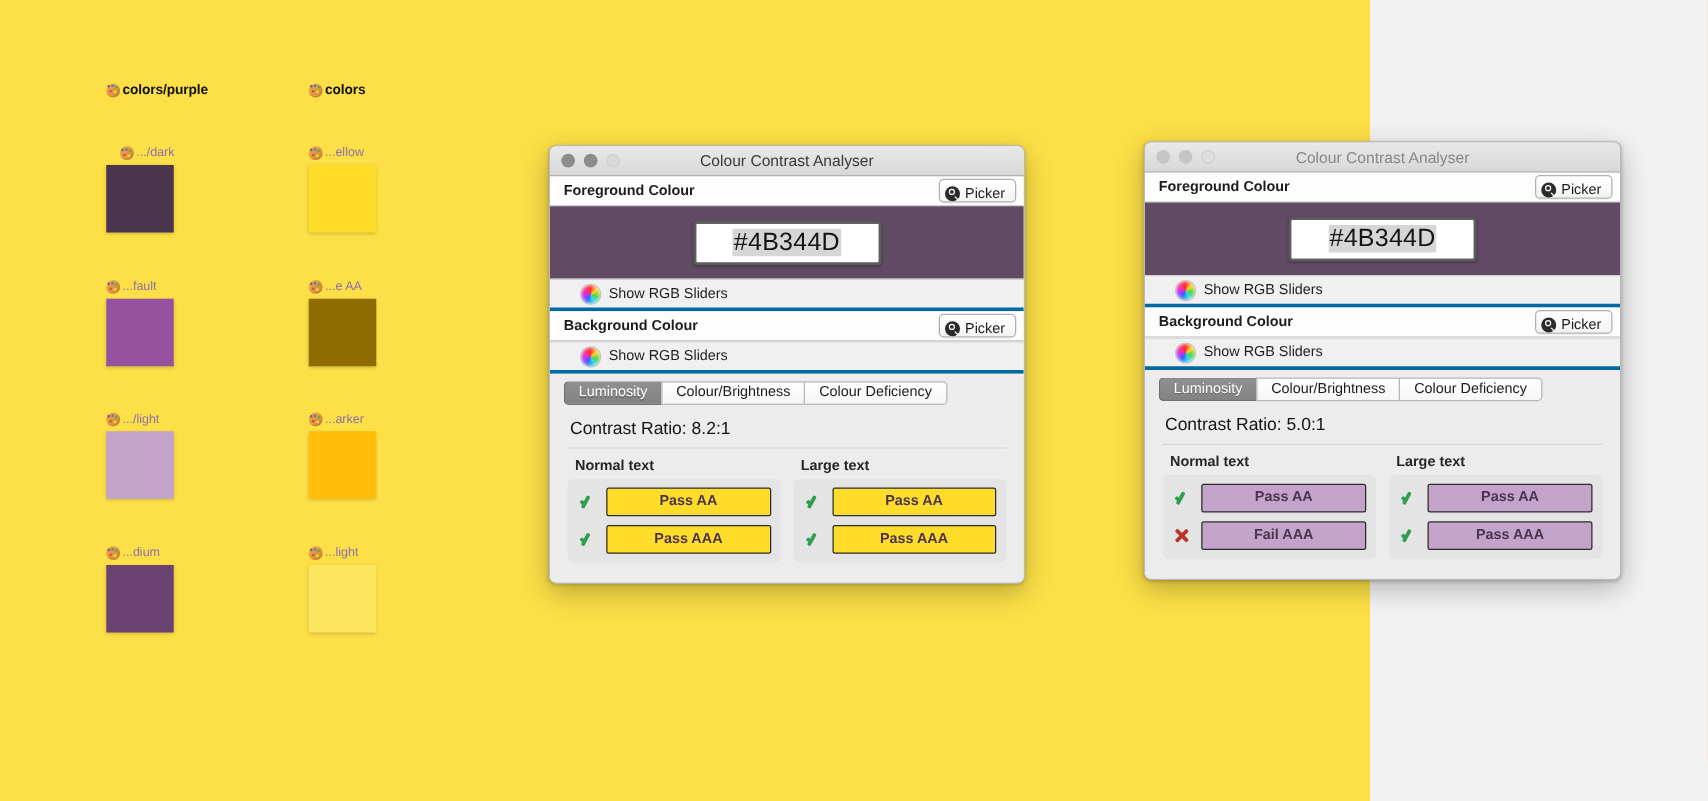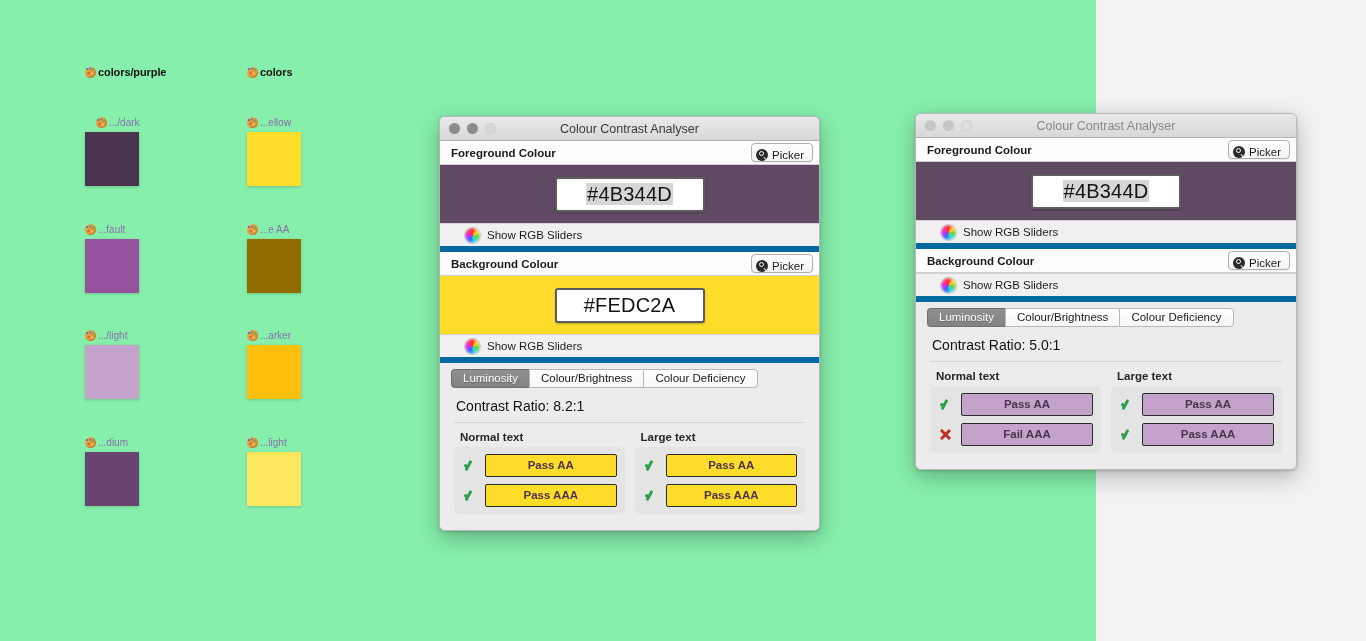--- a/index.html
+++ b/index.html
@@ -2,21 +2,21 @@
 <html><head>
 <meta charset="utf-8">
 <style>
   html, body {
     margin: 0; padding: 0;
     width: 1366px; height: 641px;
     background: #f2f2f2;
     font-family: "Liberation Sans", sans-serif;
     overflow: hidden;
   }
-  #root { position: relative; width: 1096px; height: 641px; background: #86efac; }
+  #root { position: relative; width: 1096px; height: 641px; background: #fde047; }
 
   
   .group-title {
     position: absolute;
     font-size: 11px;
     font-weight: bold;
     color: #111;
     letter-spacing: -0.1px;
     white-space: nowrap;
     display: flex;
@@ -137,21 +137,21 @@
     letter-spacing: 0.2px;
     box-shadow: 0 1px 2px rgba(0,0,0,.25);
   }
   .hex-field.selected { background: linear-gradient(#fff,#fff); }
   .hex-field.selected .sel { background: #d6d6d6; padding: 0 1px; }
 
   .rgb-row {
     height: 22px;
     background: #f0f0f0;
     border-top: 1px solid #d2d2d2;
-    border-bottom: 6px solid #0369a1;
+    border-bottom: 3px solid #0369a1;
     display: flex; align-items: center; gap: 7px;
     padding-left: 25px;
     font-size: 11.5px; color: #1d1d1d;
   }
   .wheel-ico {
     width: 15px; height: 15px; border-radius: 50%;
     background: conic-gradient(#ff2d2d,#ffd32d,#5bd43c,#2ddede,#2d6bff,#c12dff,#ff2d8d,#ff2d2d);
     box-shadow: inset 0 0 3px rgba(255,255,255,.85), 0 0 0 1px rgba(0,0,0,.18);
     flex: 0 0 auto;
   }
@@ -311,23 +311,20 @@
     </div>
 
     <div class="section-head">
       <span class="lbl">Background Colour</span>
       <span class="picker-btn">
         <span class="picker-ico"></span>
         <span>Picker</span>
       </span>
     </div>
 
-    <div class="colour-strip" id="w1-bg-strip" style="background: rgb(254, 220, 42);">
-      <div class="hex-field"><span>#FEDC2A</span></div>
-    </div>
 
     <div class="rgb-row">
       <span class="wheel-ico"></span>
       <span>Show RGB Sliders</span>
     </div>
 
     <div class="tabs-wrap">
       <div class="tabs" id="w1-tabs">
           <div class="tab active">Luminosity</div>
           <div class="tab">Colour/Brightness</div>

